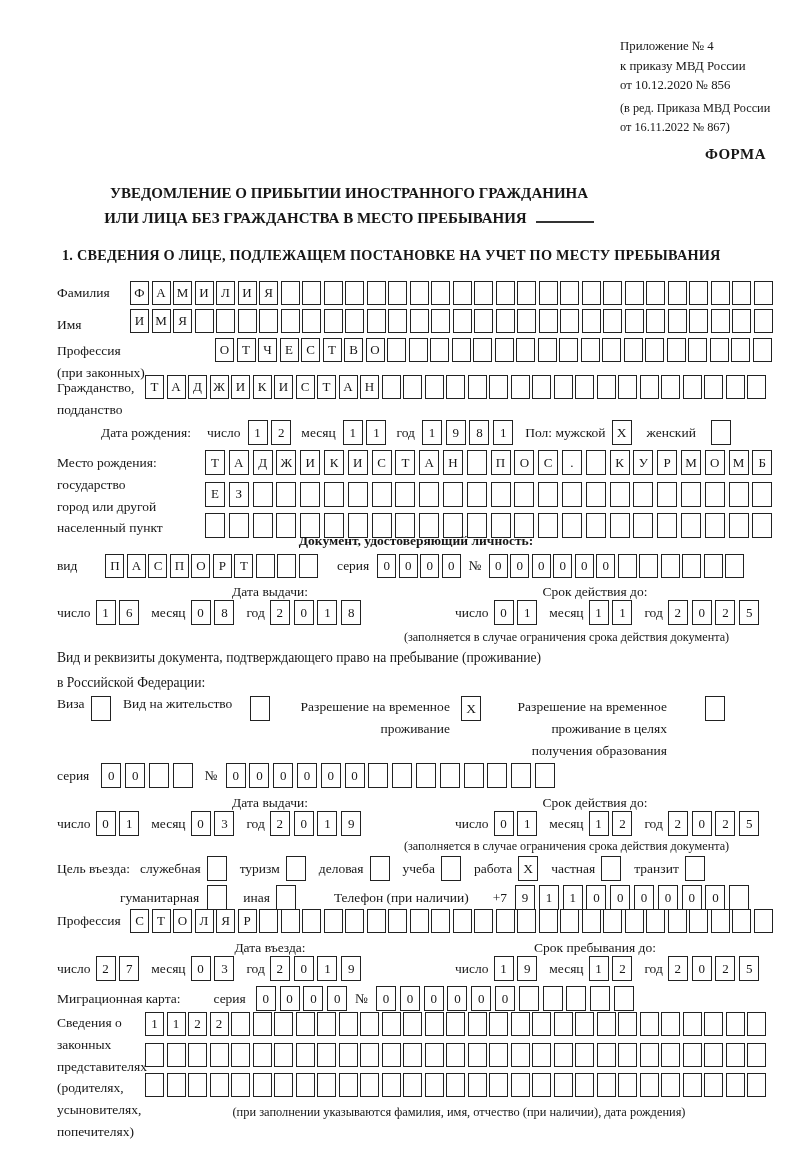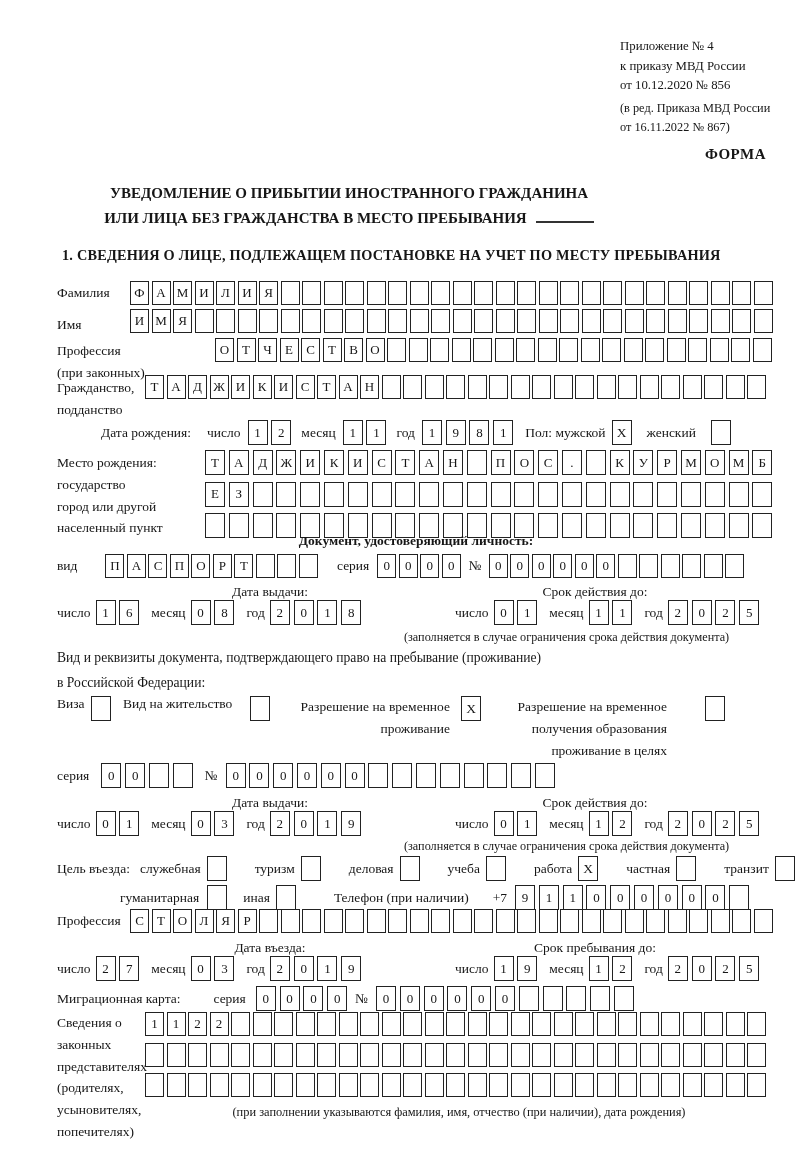--- a/index.html
+++ b/index.html
@@ -49,21 +49,21 @@
   .dgroup { display:flex; align-items:center; }
   .dgroup .lbl { margin-right:5px; }
   .dgroup .cells { margin-right:12px; }
   .dgroup .cells:last-child { margin-right:0; }
 
   .opt { display:flex; align-items:flex-start; }
   .opt .lbl { margin-right:6px; }
   .optlines span { display:block; font-size:13.5px; line-height:22px; text-align:right; white-space:nowrap; }
 
   .plist { display:flex; align-items:center; }
-  .plist .pl { margin-left:28px; margin-right:6px; }
+  .plist .pl { margin-left:13px; margin-right:6px; }
   .plist .pl.first { margin-left:10px; }
 </style>
 </head>
 <body>
 
 <div class="page">
 
   <div class="abs hdr-note" style="left:620px; top:37px; width:175px;">
     <span>Приложение № 4</span>
     <span>к приказу МВД России</span>
@@ -433,22 +433,22 @@
       <span class="lbl" style="margin-right:18px;">Вид на жительство</span>
       <span class="box"></span>
     </div>
     <div class="abs optlines" style="left:225px; top:0; width:168px;">
       <span>Разрешение на временное</span>
       <span>проживание</span>
     </div>
     <span class="abs box" style="left:404px; top:0;">X</span>
     <div class="abs optlines" style="left:438px; top:0; width:172px;">
       <span>Разрешение на временное</span>
+      <span>проживание в целях</span>
       <span>получения образования</span>
-      <span>проживание в целях</span>
     </div>
     <span class="abs box" style="left:648px; top:0;"></span>
   </div>
 
   <div class="abs row" style="left:57px; top:763px;">
     <span class="lbl" style="margin-right:12px;">серия</span>
     <span class="cells lg" style="margin-right:12px;">
         <span class="cell">0</span>
         <span class="cell">0</span>
         <span class="cell"></span>

